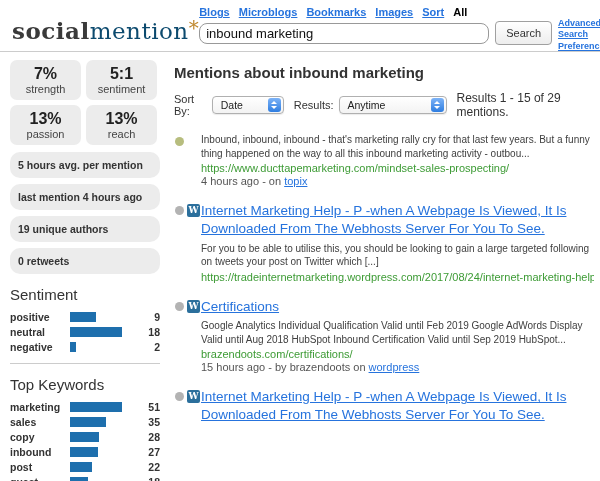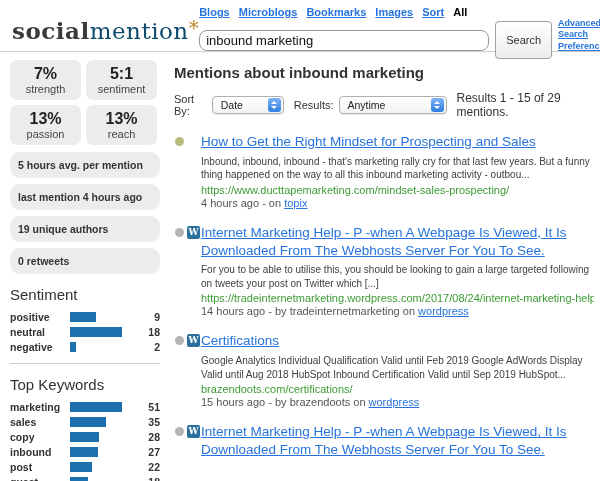--- a/index.html
+++ b/index.html
@@ -14,21 +14,21 @@
   .logo .p1 { font-weight:bold; color:#3a3a3a; }
   .logo .p2 { color:#0c4a6e; }
   .logo .star { color:#c0892f; font-size:20px; vertical-align:4px; }
   .header-mid { flex:1; }
   .nav { font-size:11px; font-weight:bold; margin:2px 0 3px 0; }
   .nav a { color:#2673dd; text-decoration:underline; margin-right:9px; cursor:pointer; }
   .nav .active { color:#000; text-decoration:none; margin-right:9px; }
   .search-row { display:flex; align-items:center; }
   .search-input { width:290px; height:21px; border:1px solid #999; border-radius:8px;
     font-size:13px; padding:1px 6px; font-family:"Liberation Sans", sans-serif; color:#111; }
-  .search-btn { margin-left:6px; font-size:11px; padding:12px 10px; border:1px solid #a0a0a0;
+  .search-btn { margin-left:6px; font-size:11px; padding:5px 10px; border:1px solid #a0a0a0;
     border-radius:4px; background:linear-gradient(#ffffff,#ededed); color:#333; cursor:pointer;
     font-family:"Liberation Sans", sans-serif; }
   .header-right { width:78px; font-size:9px; font-weight:bold; line-height:1.25;
     margin-top:14px; margin-left:6px; }
   .header-right a { color:#2673dd; text-decoration:underline; display:block; cursor:pointer; }
 
   
   .content { display:flex; padding:8px 0 0 10px; }
   .sidebar { width:150px; flex:none; }
   .main { flex:1; padding-left:14px; padding-right:6px; min-width:0; }
@@ -213,33 +213,31 @@
             <i class="arr-up"></i>
             <i class="arr-dn"></i>
           </span>
       </span>
       <span class="results-count">Results 1 - 15 of 29 mentions.</span>
     </div>
     <div id="result-list">
   <div class="result">
     <span class="dot" style="background: rgb(183, 189, 126);"></span>
 
-    <div class="result-title"><a>How to Get the Right Mindset for Prospecting and Sales</a></div>
     <div class="result-desc">Inbound, inbound, inbound - that's marketing rally cry for that last few years. But a funny thing happened on the way to all this inbound marketing activity - outbou...</div>
     <div class="result-url">https://www.ducttapemarketing.com/mindset-sales-prospecting/</div>
     <div class="result-meta"><span class="meta-prefix">4 hours ago - on </span><a>topix</a></div>
   </div>
 
   <div class="result">
     <span class="dot" style="background: rgb(179, 179, 179);"></span>
     <span class="src-icon" style="display: block;">W</span>
     <div class="result-title"><a>Internet Marketing Help - P -when A Webpage Is Viewed, It Is Downloaded From The Webhosts Server For You To See.</a></div>
     <div class="result-desc">For you to be able to utilise this, you should be looking to gain a large targeted following on tweets your post on Twitter which [...]</div>
     <div class="result-url">https://tradeinternetmarketing.wordpress.com/2017/08/24/internet-marketing-help-p-when-a-webpage-is-</div>
-    <div class="result-meta"><span class="meta-prefix">14 hours ago - by tradeinternetmarketing on </span><a>wordpress</a></div>
   </div>
 
   <div class="result">
     <span class="dot" style="background: rgb(179, 179, 179);"></span>
     <span class="src-icon" style="display: block;">W</span>
     <div class="result-title"><a>Certifications</a></div>
     <div class="result-desc">Google Analytics Individual Qualification Valid until Feb 2019 Google AdWords Display Valid until Aug 2018 HubSpot Inbound Certification Valid until Sep 2019 HubSpot...</div>
     <div class="result-url">brazendoots.com/certifications/</div>
     <div class="result-meta"><span class="meta-prefix">15 hours ago - by brazendoots on </span><a>wordpress</a></div>
   </div>

